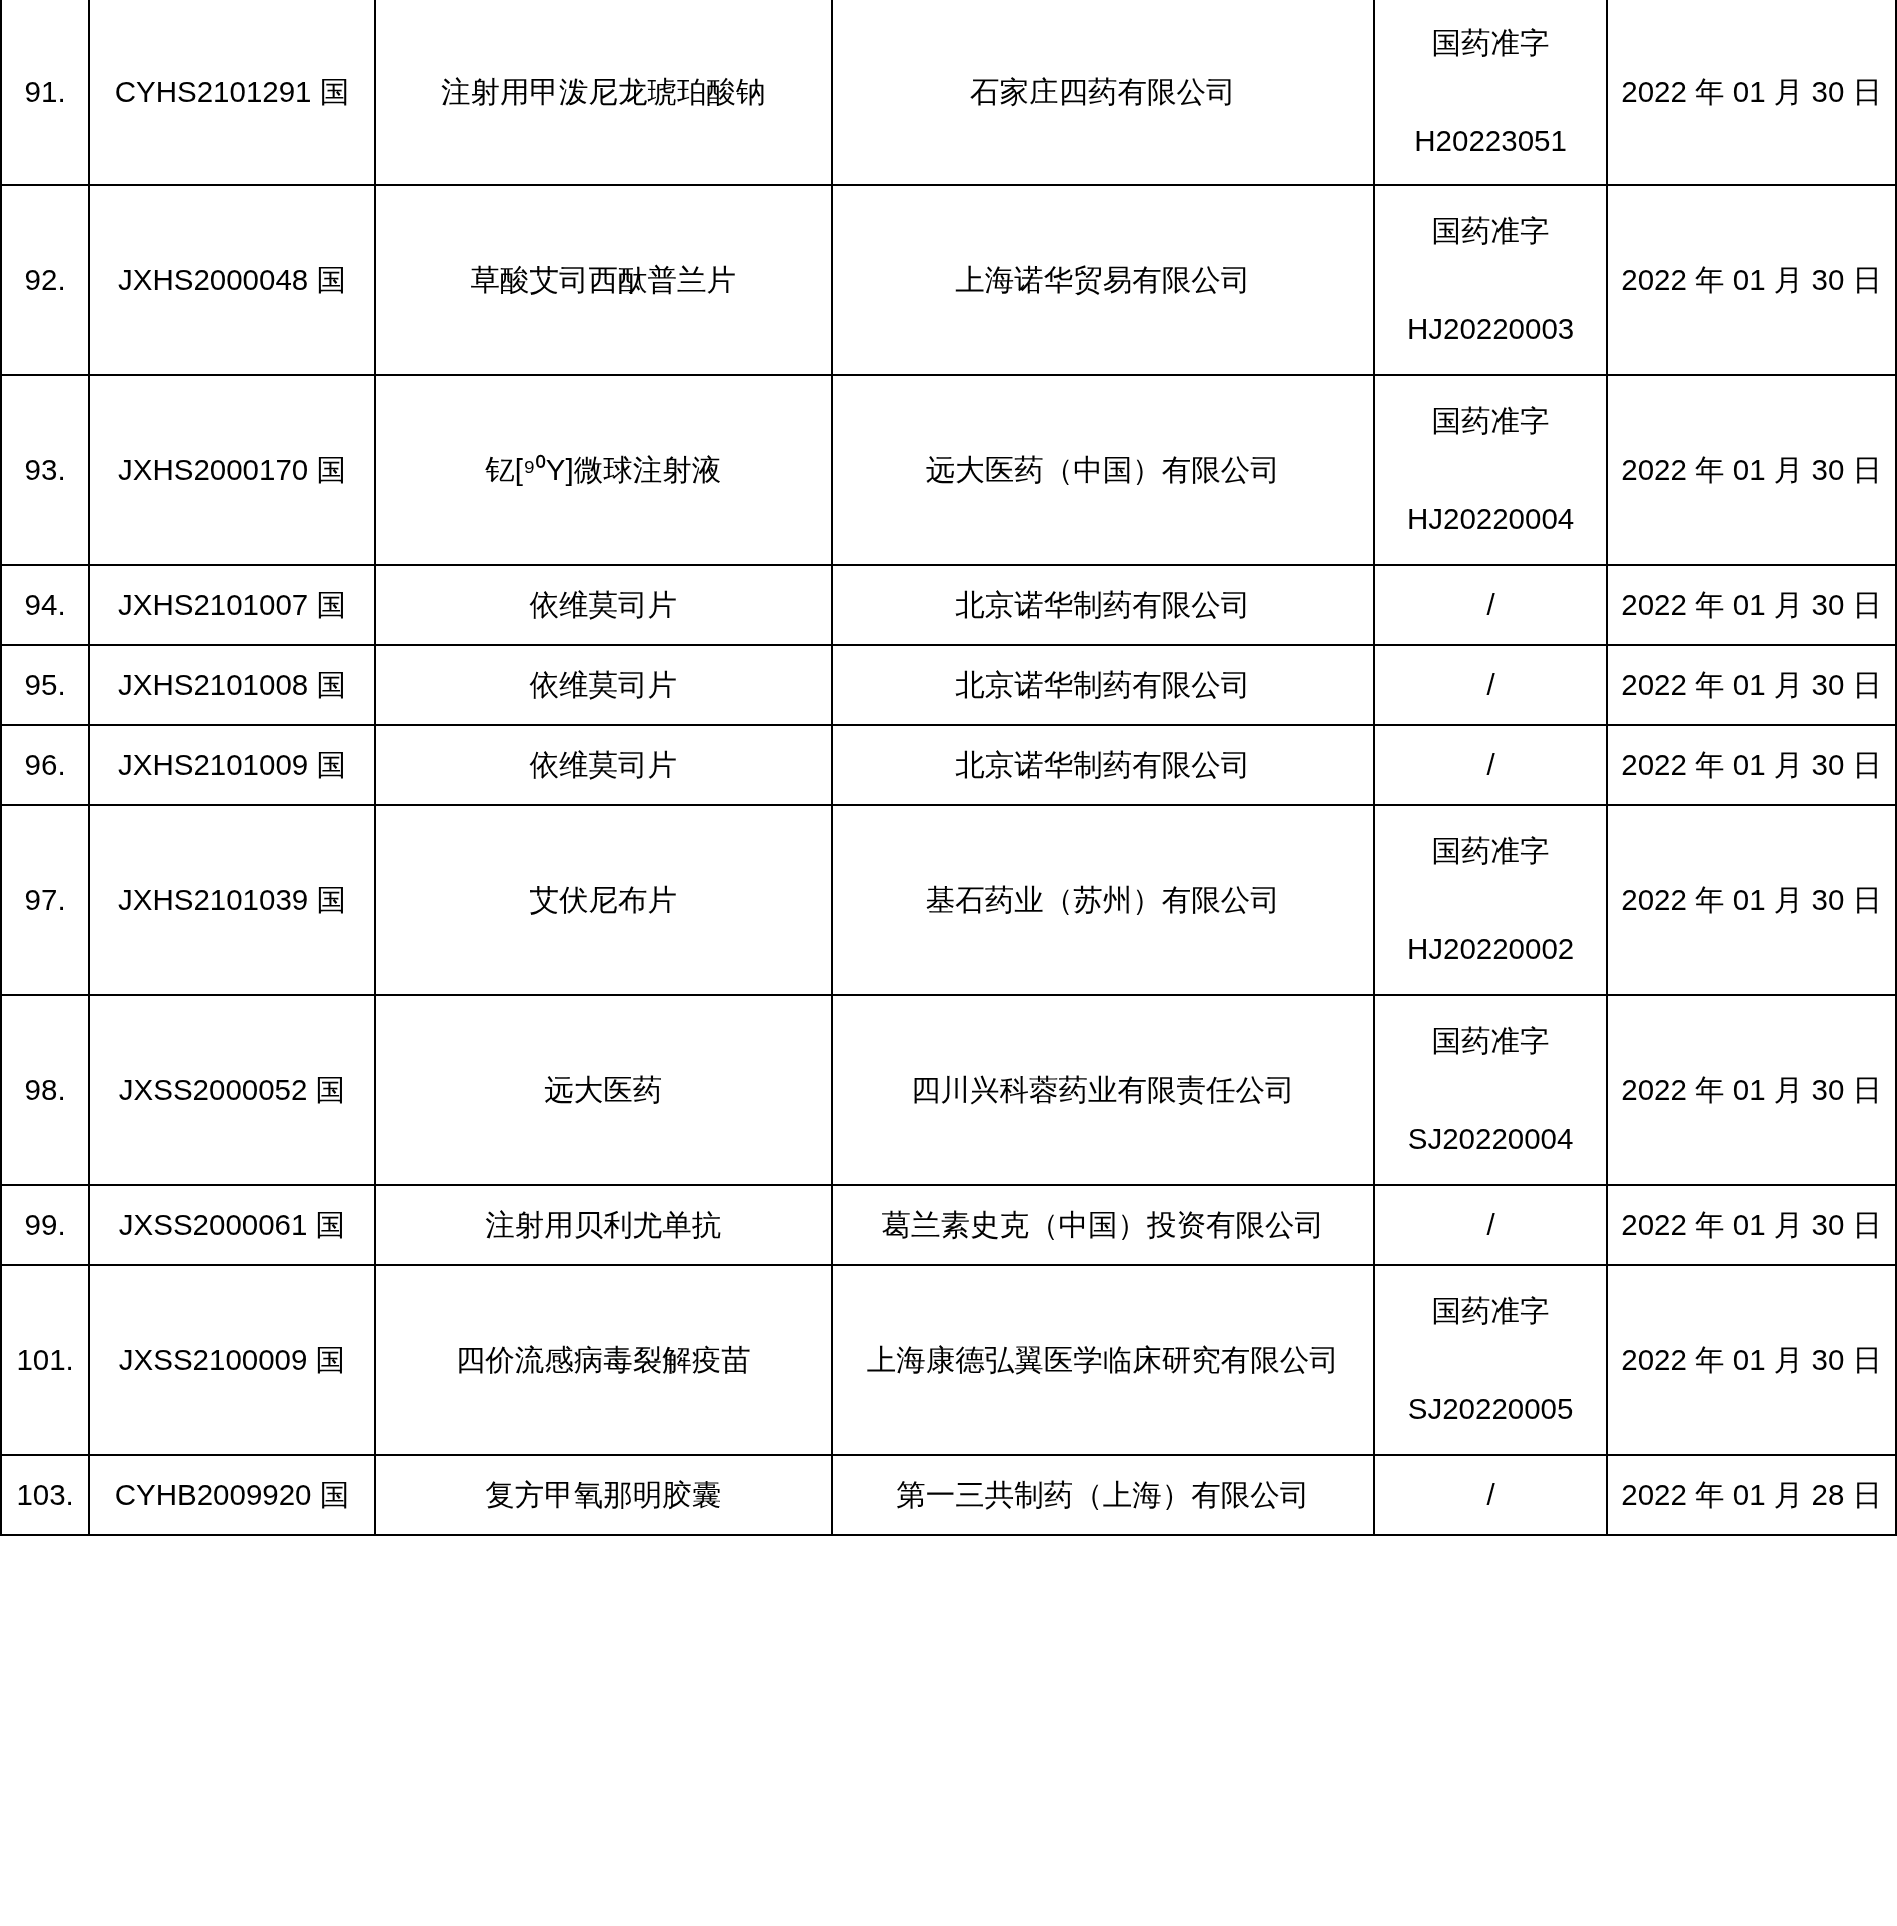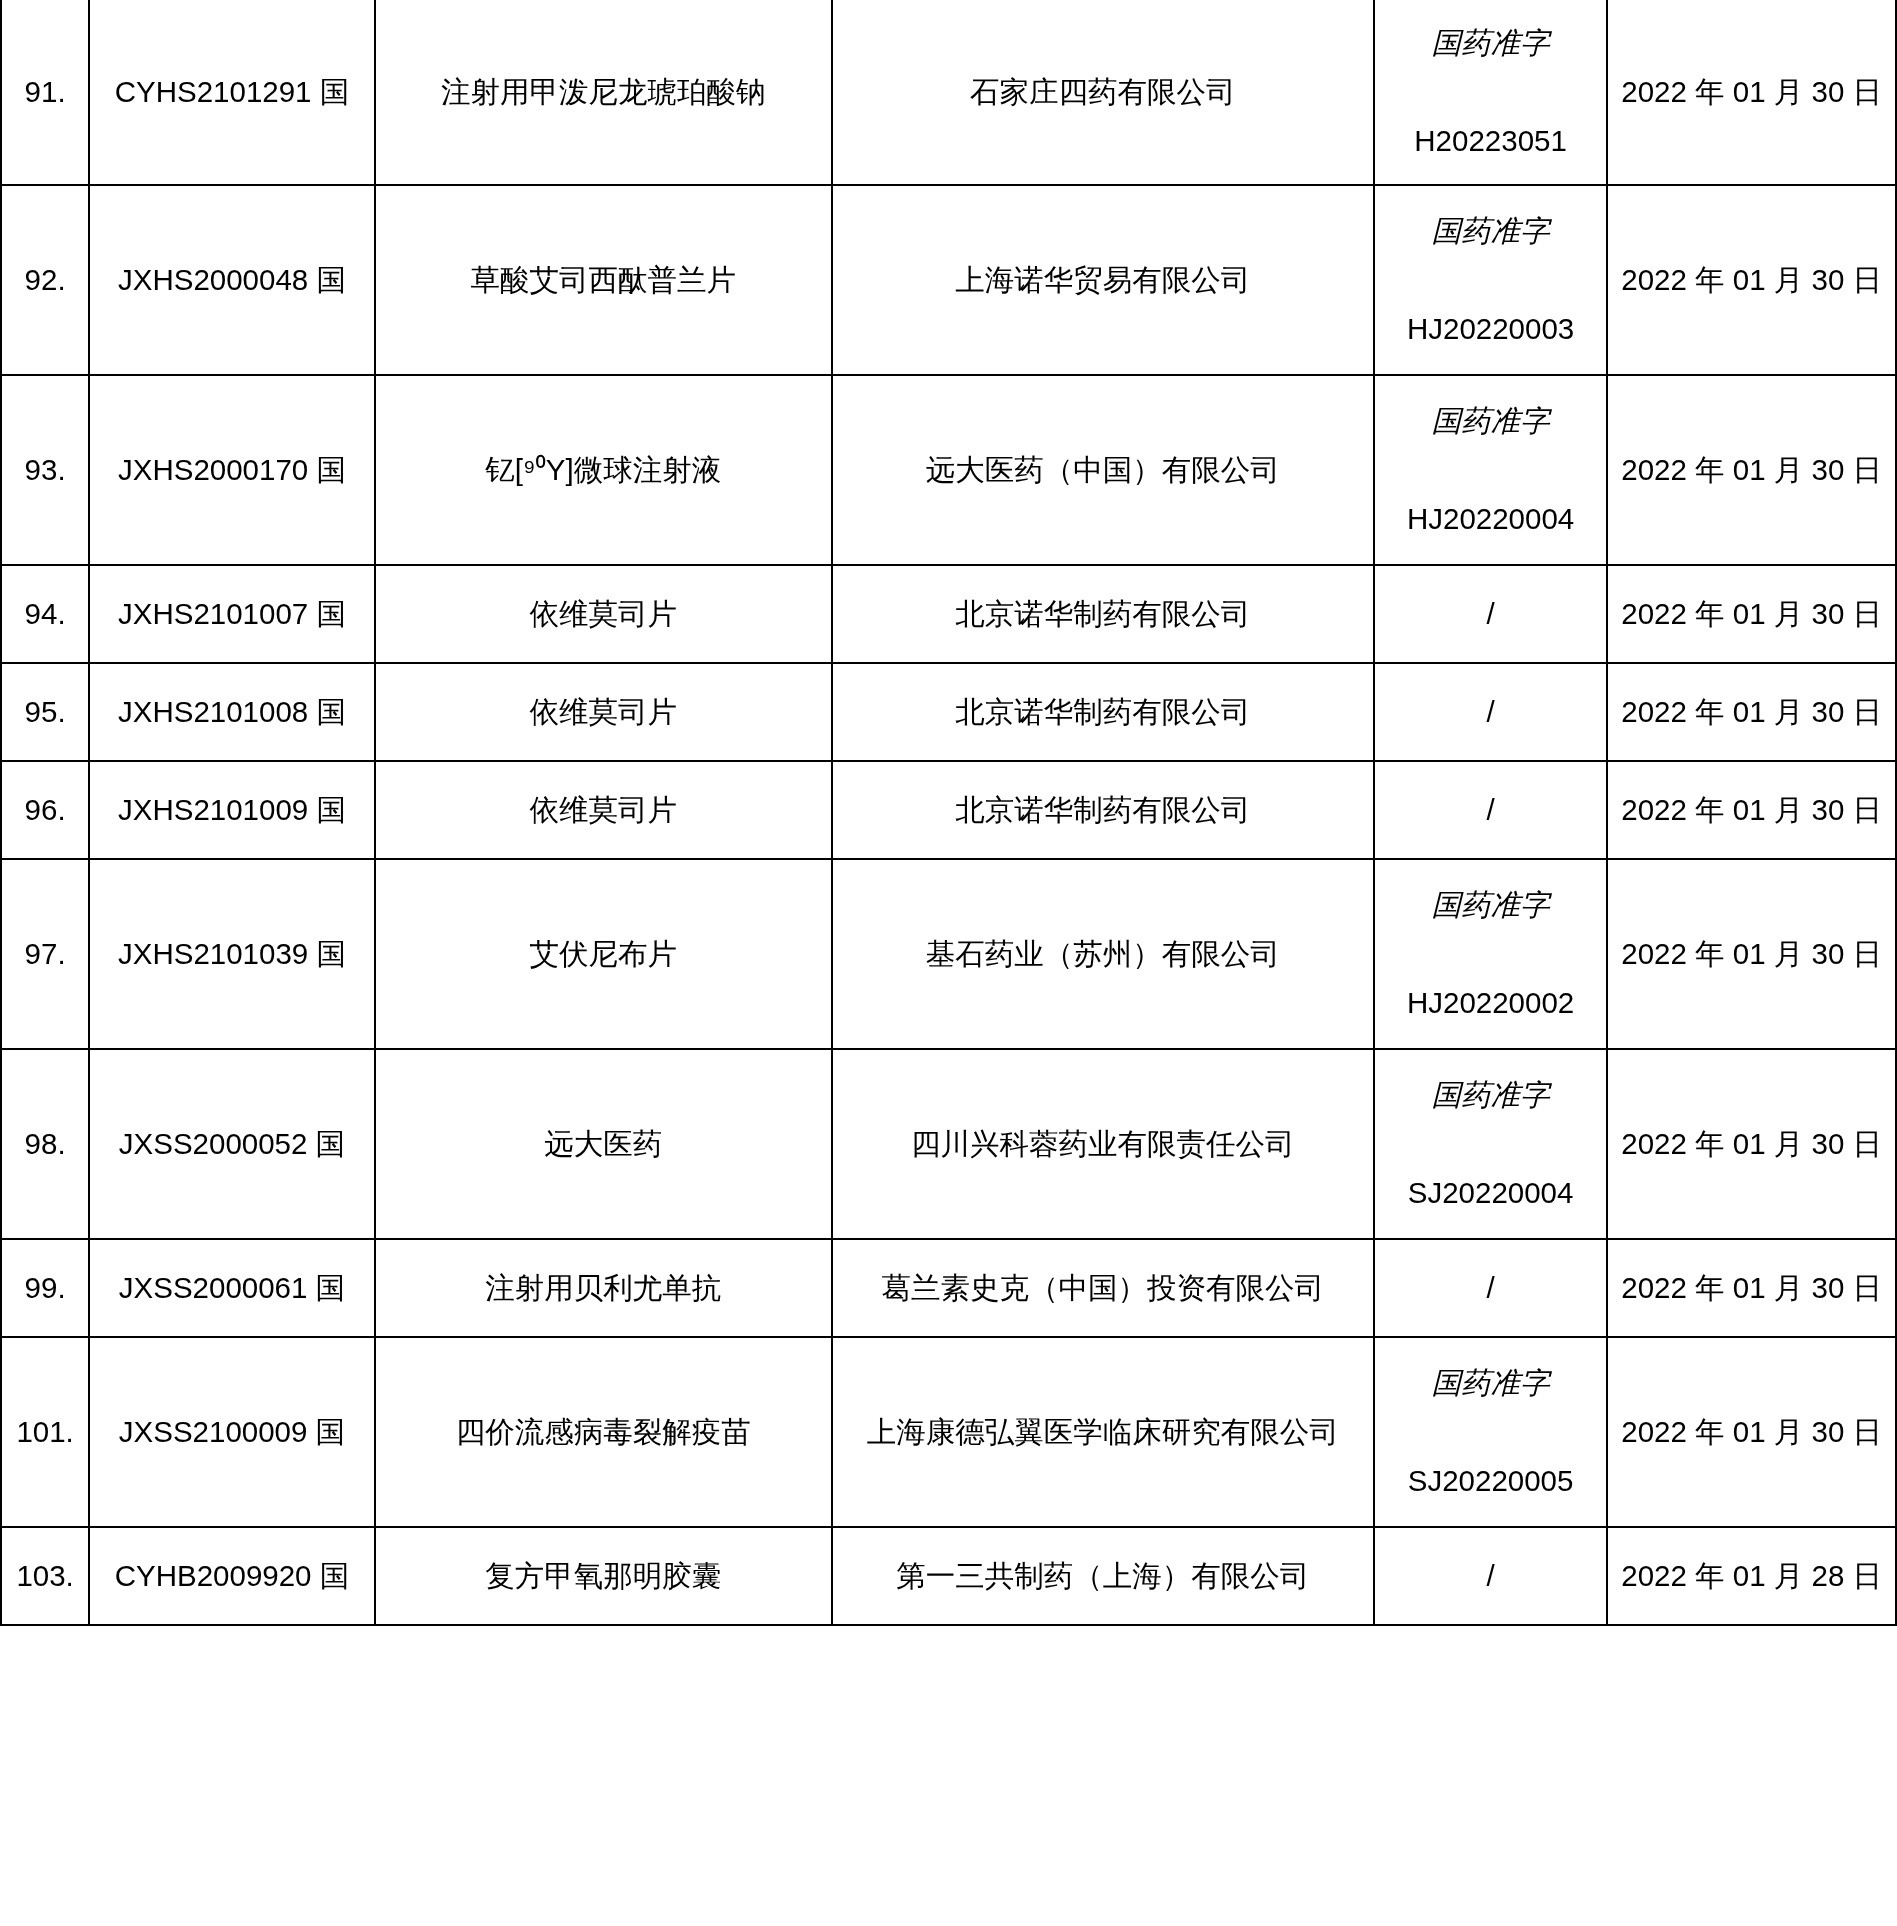--- a/index.html
+++ b/index.html
@@ -26,26 +26,26 @@
     line-height: 1.25;
     padding: 0 5.7px;
     overflow: hidden;
     word-break: break-all;
   }
   
   table.approval-table tr.first td {
     border-top: none;
   }
   tr.tall  { height: 190px; }
-  tr.short { height: 98px; margin-left: 44px; }
+  tr.short { height: 80px; margin-left: 44px; }
   tr.first { height: 185px; }
 
   .ap1, .ap2 { display: block; }
   .ap1:empty, .ap2:empty { display: none; }
-  tr.tall .ap1 { margin-bottom: 61px; font-style: italic; }
+  tr.tall .ap1 { margin-bottom: 61px; }
 </style>
 </head>
 <body>
 
 <table class="approval-table">
   <colgroup>
     <col style="width:88px">
     <col style="width:285px">
     <col style="width:456px">
     <col style="width:541px">

